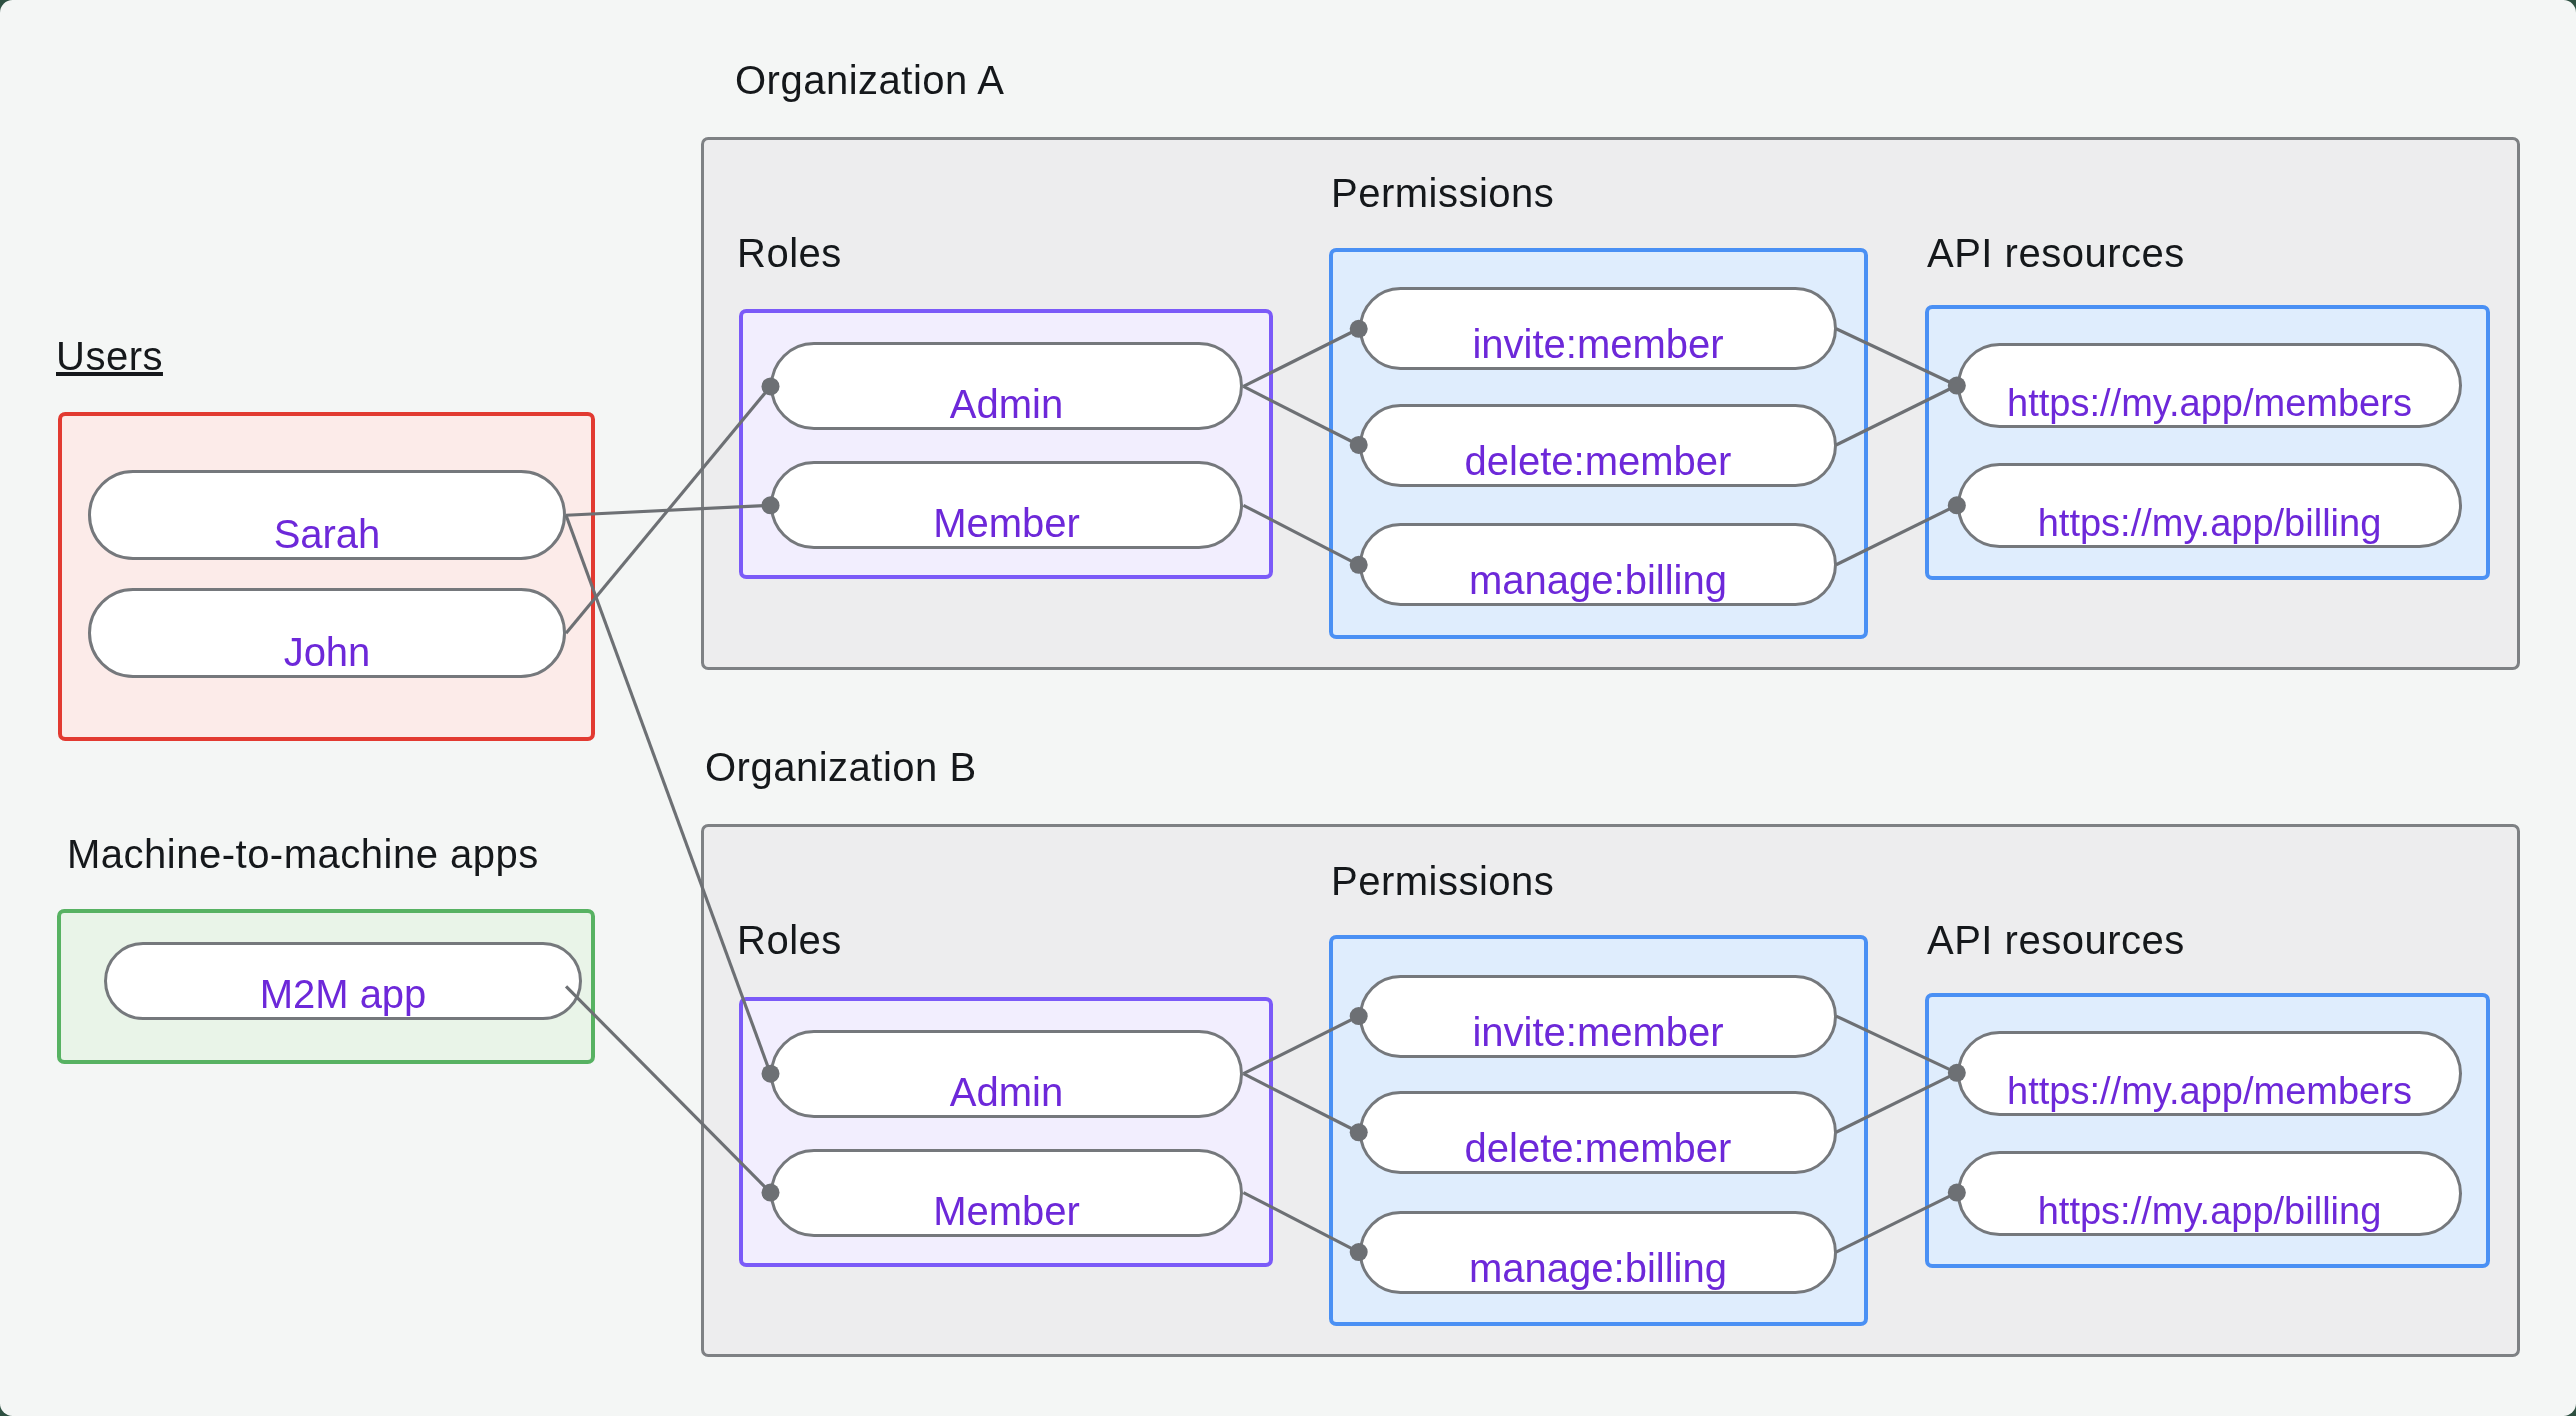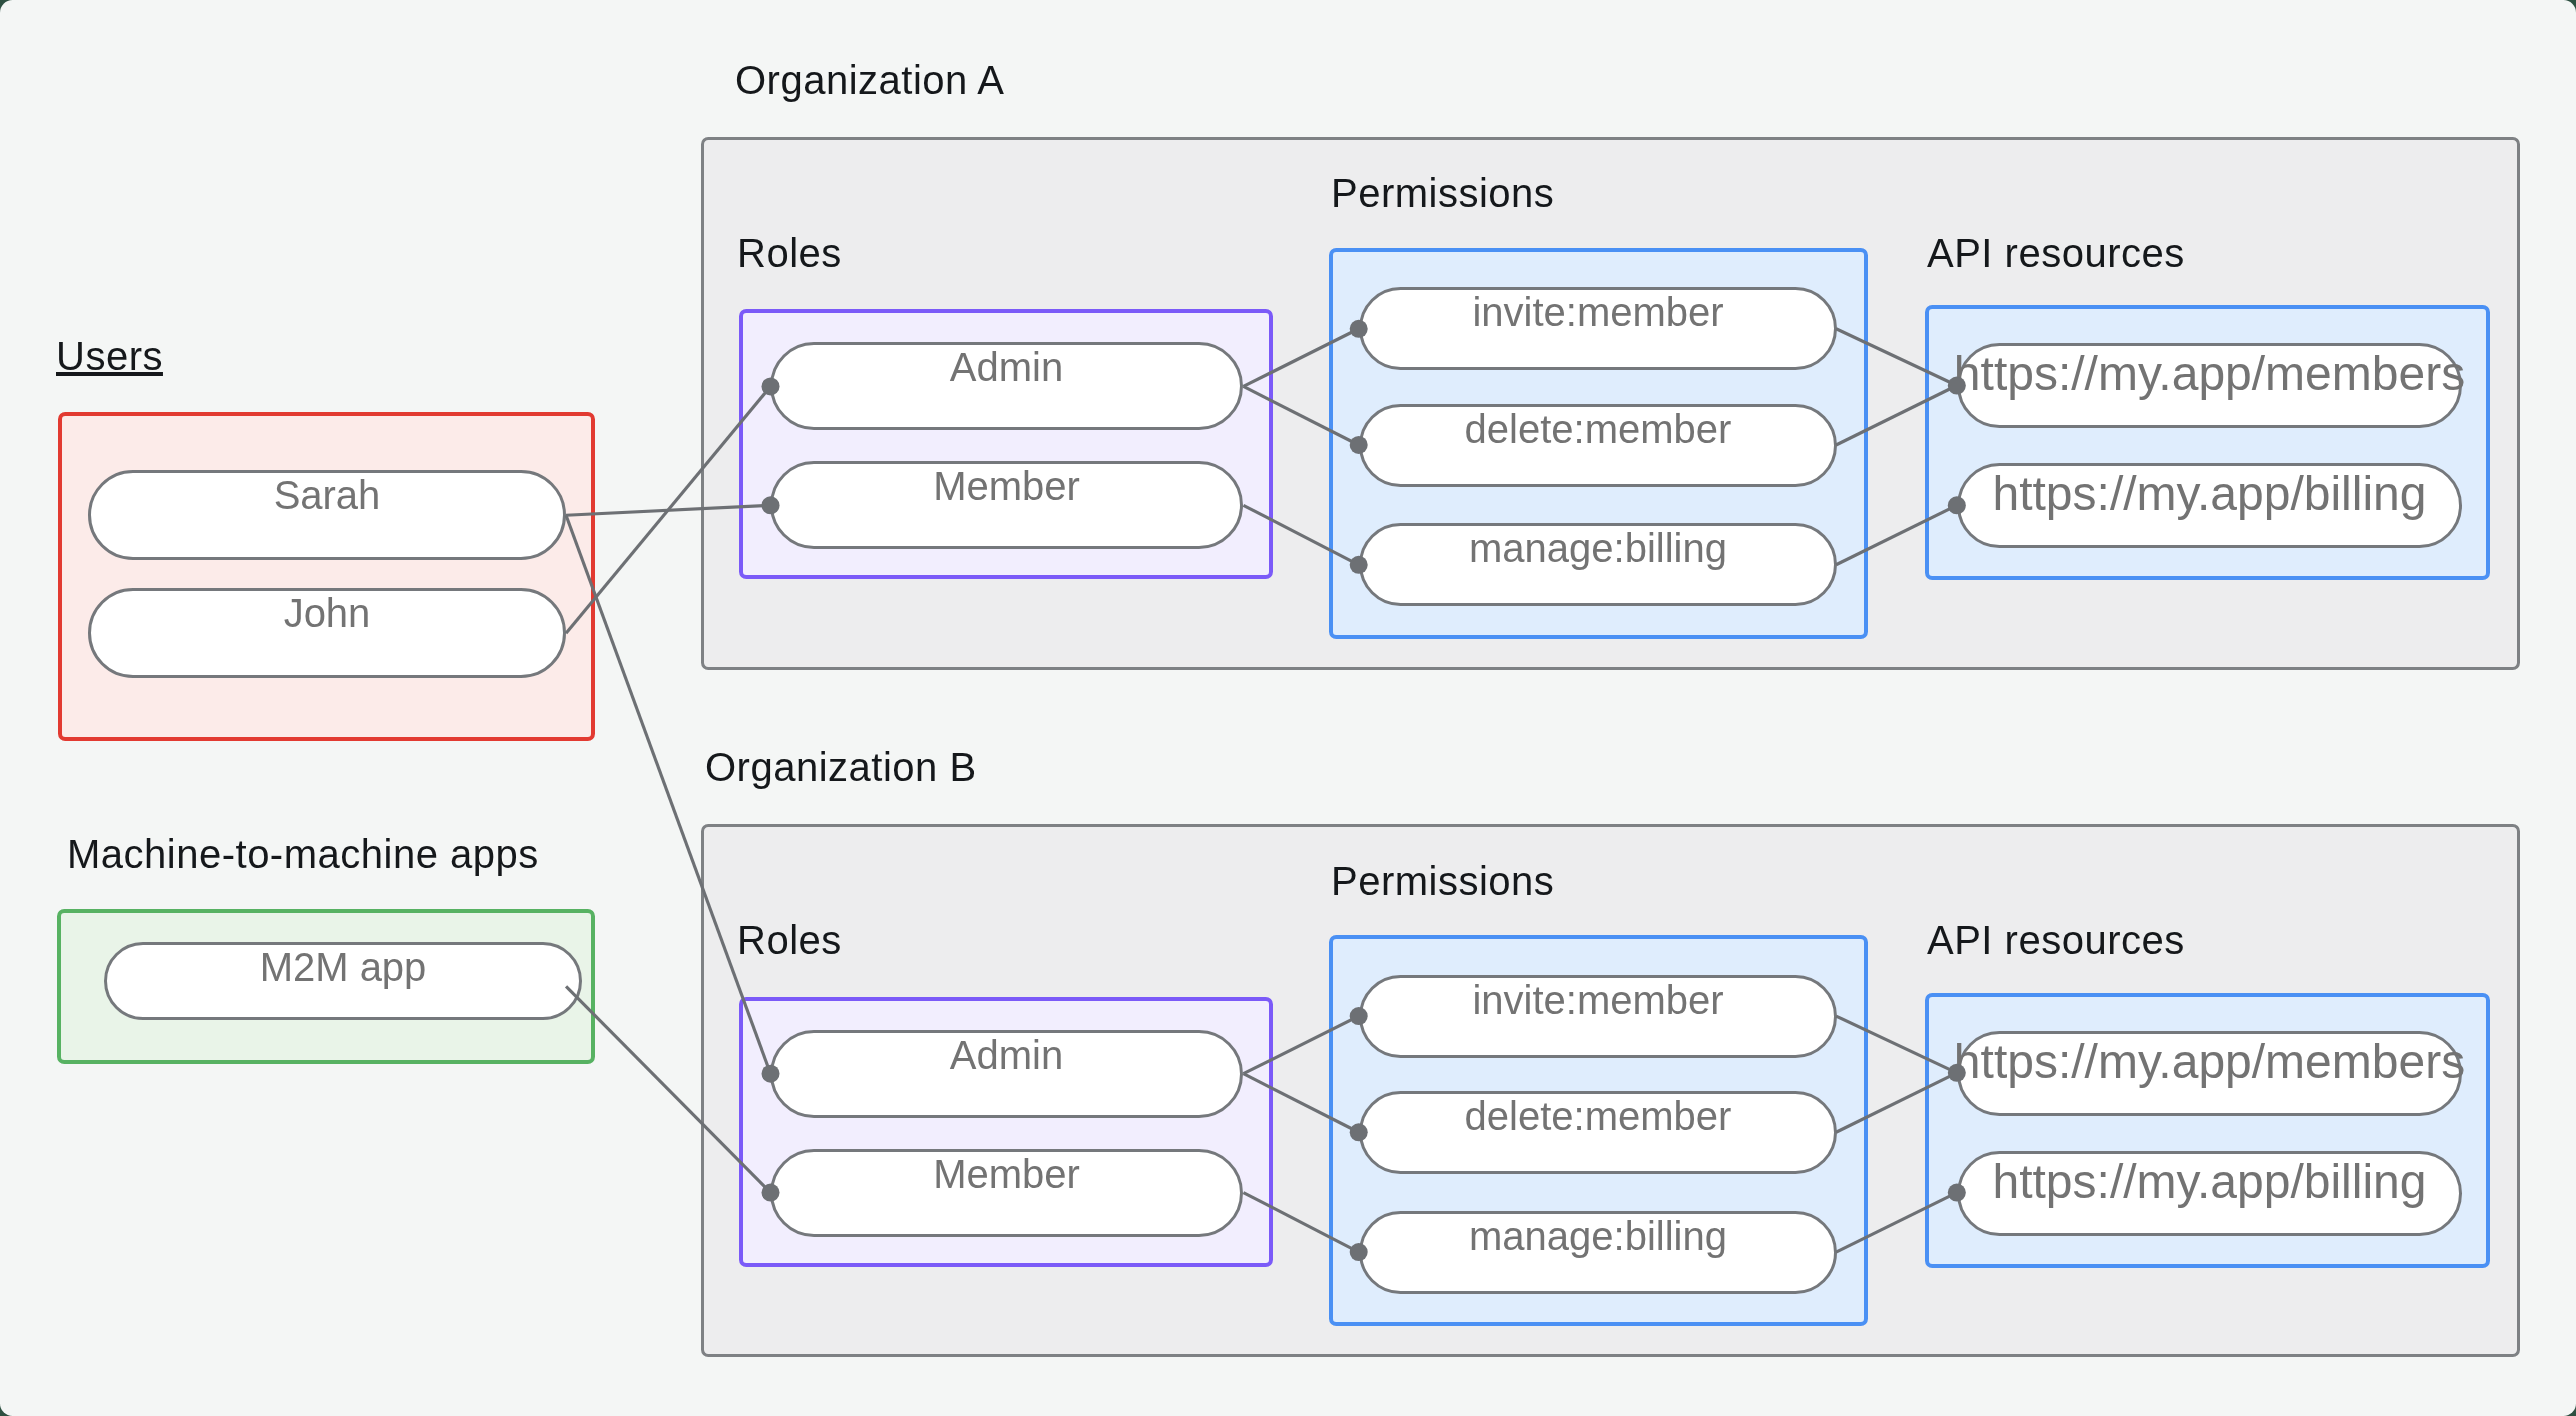--- a/index.html
+++ b/index.html
@@ -1,22 +1,22 @@
 <!DOCTYPE html>
 <html style="font-size:14.4px"><head>
 <meta charset="utf-8">
 <style>
   html,body{margin:0;padding:0;background:#2e5041;font-family:"Liberation Sans",sans-serif;}
   #stage{position:relative;width:2576px;height:1416px;background:#f4f6f5;border-radius:12.6px;overflow:hidden;}
   .glabel{position:absolute;font-size:40px;line-height:47px;color:#15181b;white-space:nowrap;letter-spacing:0.5px;}
   .gbox{position:absolute;border-radius:7.2px;box-sizing:border-box;}
   .pill{position:absolute;background:#ffffff;border:3.6px solid #75787c;border-radius:900px;
-        box-sizing:border-box;display:flex;align-items:flex-start;justify-content:center;
-        font-size:40px;color:#737373;white-space:nowrap;}
-  .pill.small{font-size:48px;}
+        box-sizing:border-box;display:flex;align-items:flex-end;justify-content:center;
+        font-size:40px;color:#6d28d9;white-space:nowrap;}
+  .pill.small{font-size:38px;}
   #edges{position:absolute;left:0;top:0;width:2576px;height:1416px;pointer-events:none;}
 </style>
 </head>
 <body>
 
 <div id="stage">
 
   <div class="glabel" style="left:56px;top:333px;text-decoration:underline;">Users</div>
   <div class="glabel" style="left:56px;top:831px;margin-left:11px;">Machine-to-machine apps</div>
   <div class="glabel" style="left:735px;top:57px;">Organization A</div>

